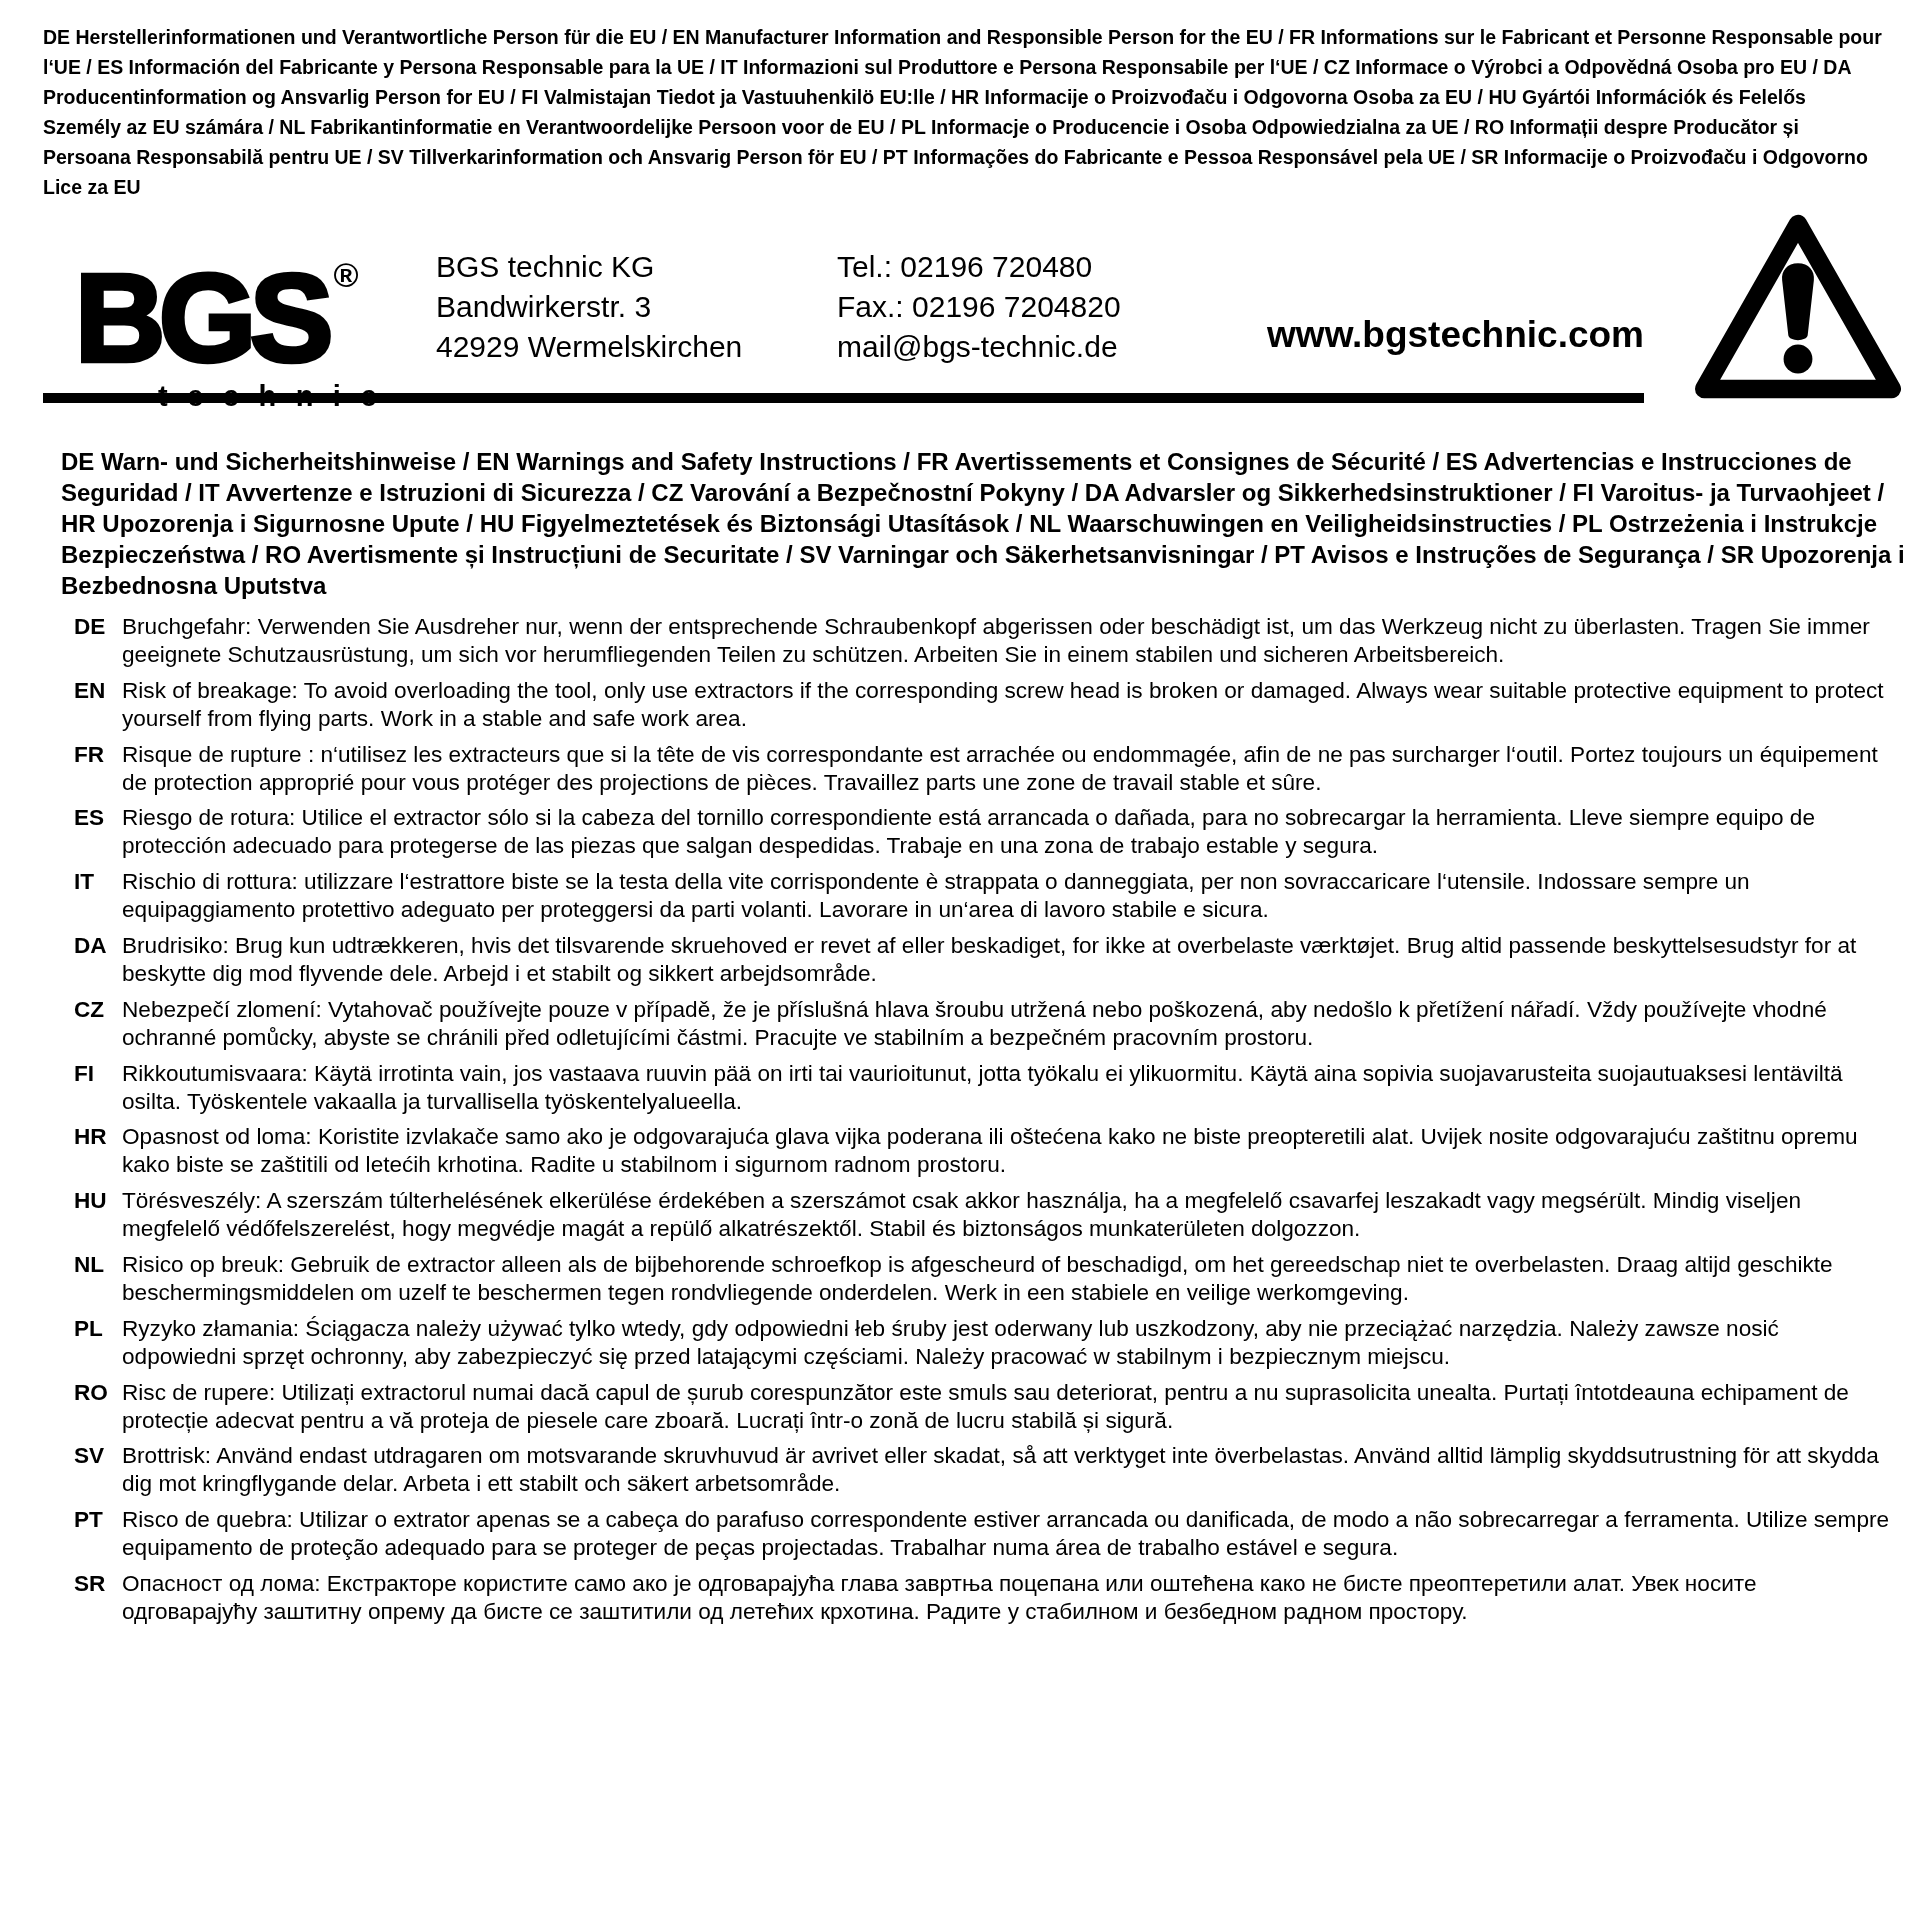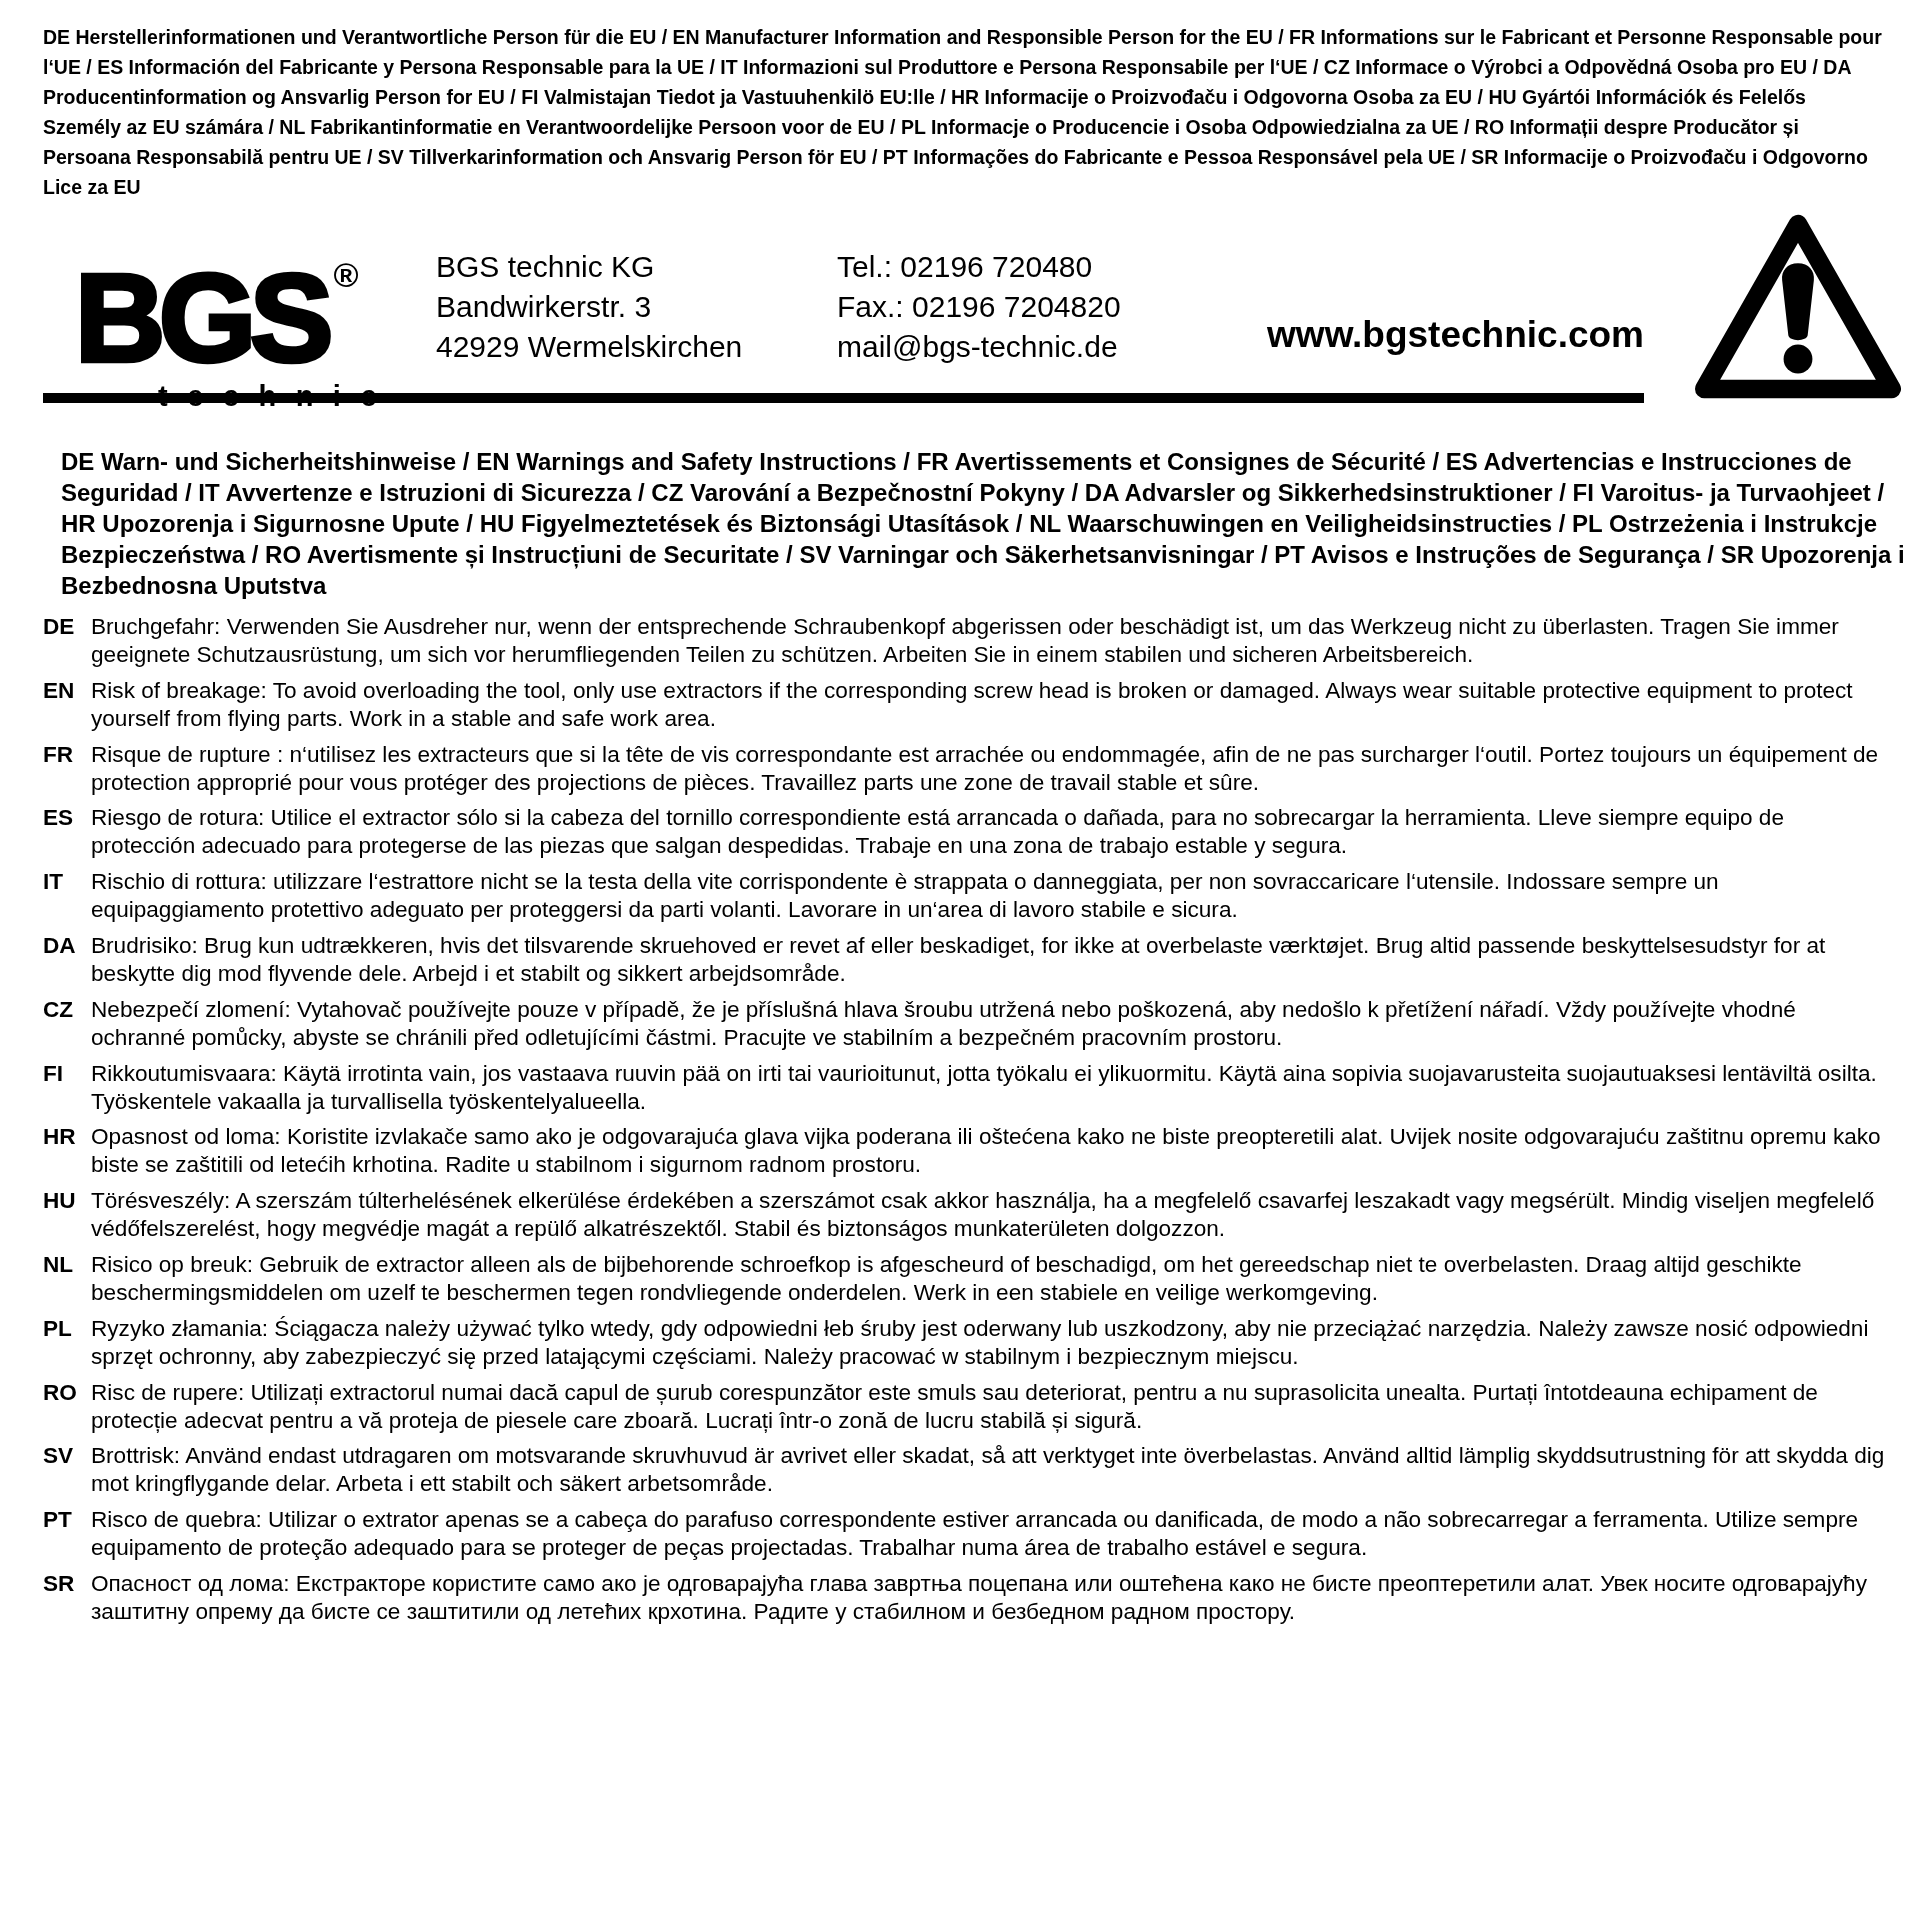--- a/index.html
+++ b/index.html
@@ -47,21 +47,21 @@
   .warning-triangle { position: absolute; left: 1652px; top: -9.3px; width: 206px; height: 187px; }
 
   .rule { position: absolute; left: 43px; top: 393px; width: 1601px; height: 10px; background: #000; }
 
   .header-warnings {
     position: absolute; left: 43px; top: 428px; width: 1852px;
     margin: 18px; font-size: 24px; line-height: 31px; font-weight: bold;
   }
 
   .warnings-list { position: absolute; left: 43px; top: 613px; width: 1849px; }
-  .w-row { display: flex; align-items: flex-start; margin-bottom: 7.8px; font-size: 22.6px; line-height: 28px; }
+  .w-row { display: flex; align-items: flex-start; margin-bottom: 7.8px; font-size: 22.6px; line-height: 28px; margin-left: 31px; }
   .w-code { flex: 0 0 48px; width: 48px; font-weight: bold; }
   .w-text { flex: 1; }
 </style>
 </head>
 <body>
 
 <div class="page">
 
   <p class="header-top">DE Herstellerinformationen und Verantwortliche Person für die EU  /  EN Manufacturer Information and Responsible Person for the EU  /  FR Informations sur le Fabricant et Personne Responsable pour l‘UE  /  ES Información del Fabricante y Persona Responsable para la UE  /  IT Informazioni sul Produttore e Persona Responsabile per l‘UE  /  CZ Informace o Výrobci a Odpovědná Osoba pro EU  /  DA Producentinformation og Ansvarlig Person for EU  /  FI Valmistajan Tiedot ja Vastuuhenkilö EU:lle  /  HR Informacije o Proizvođaču i Odgovorna Osoba za EU  /  HU Gyártói Információk és Felelős Személy az EU számára  /  NL Fabrikantinformatie en Verantwoordelijke Persoon voor de EU  /  PL Informacje o Producencie i Osoba Odpowiedzialna za UE  /  RO Informații despre Producător și Persoana Responsabilă pentru UE  /  SV Tillverkarinformation och Ansvarig Person för EU  /  PT Informações do Fabricante e Pessoa Responsável pela UE  /  SR Informacije o Proizvođaču i Odgovorno Lice za EU</p>
 
@@ -110,21 +110,21 @@
     <div class="w-row">
         <span class="w-code">FR</span>
         <span class="w-text">Risque de rupture : n‘utilisez les extracteurs que si la tête de vis correspondante est arrachée ou endommagée, afin de ne pas surcharger l‘outil. Portez toujours un équipement de protection approprié pour vous protéger des projections de pièces. Travaillez parts une zone de travail stable et sûre.</span>
       </div>
     <div class="w-row">
         <span class="w-code">ES</span>
         <span class="w-text">Riesgo de rotura: Utilice el extractor sólo si la cabeza del tornillo correspondiente está arrancada o dañada, para no sobrecargar la herramienta. Lleve siempre equipo de protección adecuado para protegerse de las piezas que salgan despedidas. Trabaje en una zona de trabajo estable y segura.</span>
       </div>
     <div class="w-row">
         <span class="w-code">IT</span>
-        <span class="w-text">Rischio di rottura: utilizzare l‘estrattore nicht se la testa della vite corrispondente è strappata o danneggiata, per non sovraccaricare l‘utensile. Indossare sempre un equipaggiamento protettivo adeguato per proteggersi da parti volanti. Lavorare in un‘area di lavoro stabile e sicura.</span>
+        <span class="w-text">Rischio di rottura: utilizzare l‘estrattore biste se la testa della vite corrispondente è strappata o danneggiata, per non sovraccaricare l‘utensile. Indossare sempre un equipaggiamento protettivo adeguato per proteggersi da parti volanti. Lavorare in un‘area di lavoro stabile e sicura.</span>
       </div>
     <div class="w-row">
         <span class="w-code">DA</span>
         <span class="w-text">Brudrisiko: Brug kun udtrækkeren, hvis det tilsvarende skruehoved er revet af eller beskadiget, for ikke at overbelaste værktøjet. Brug altid passende beskyttelsesudstyr for at beskytte dig mod flyvende dele. Arbejd i et stabilt og sikkert arbejdsområde.</span>
       </div>
     <div class="w-row">
         <span class="w-code">CZ</span>
         <span class="w-text">Nebezpečí zlomení: Vytahovač používejte pouze v případě, že je příslušná hlava šroubu utržená nebo poškozená, aby nedošlo k přetížení nářadí. Vždy používejte vhodné ochranné pomůcky, abyste se chránili před odletujícími částmi. Pracujte ve stabilním a bezpečném pracovním prostoru.</span>
       </div>
     <div class="w-row">

